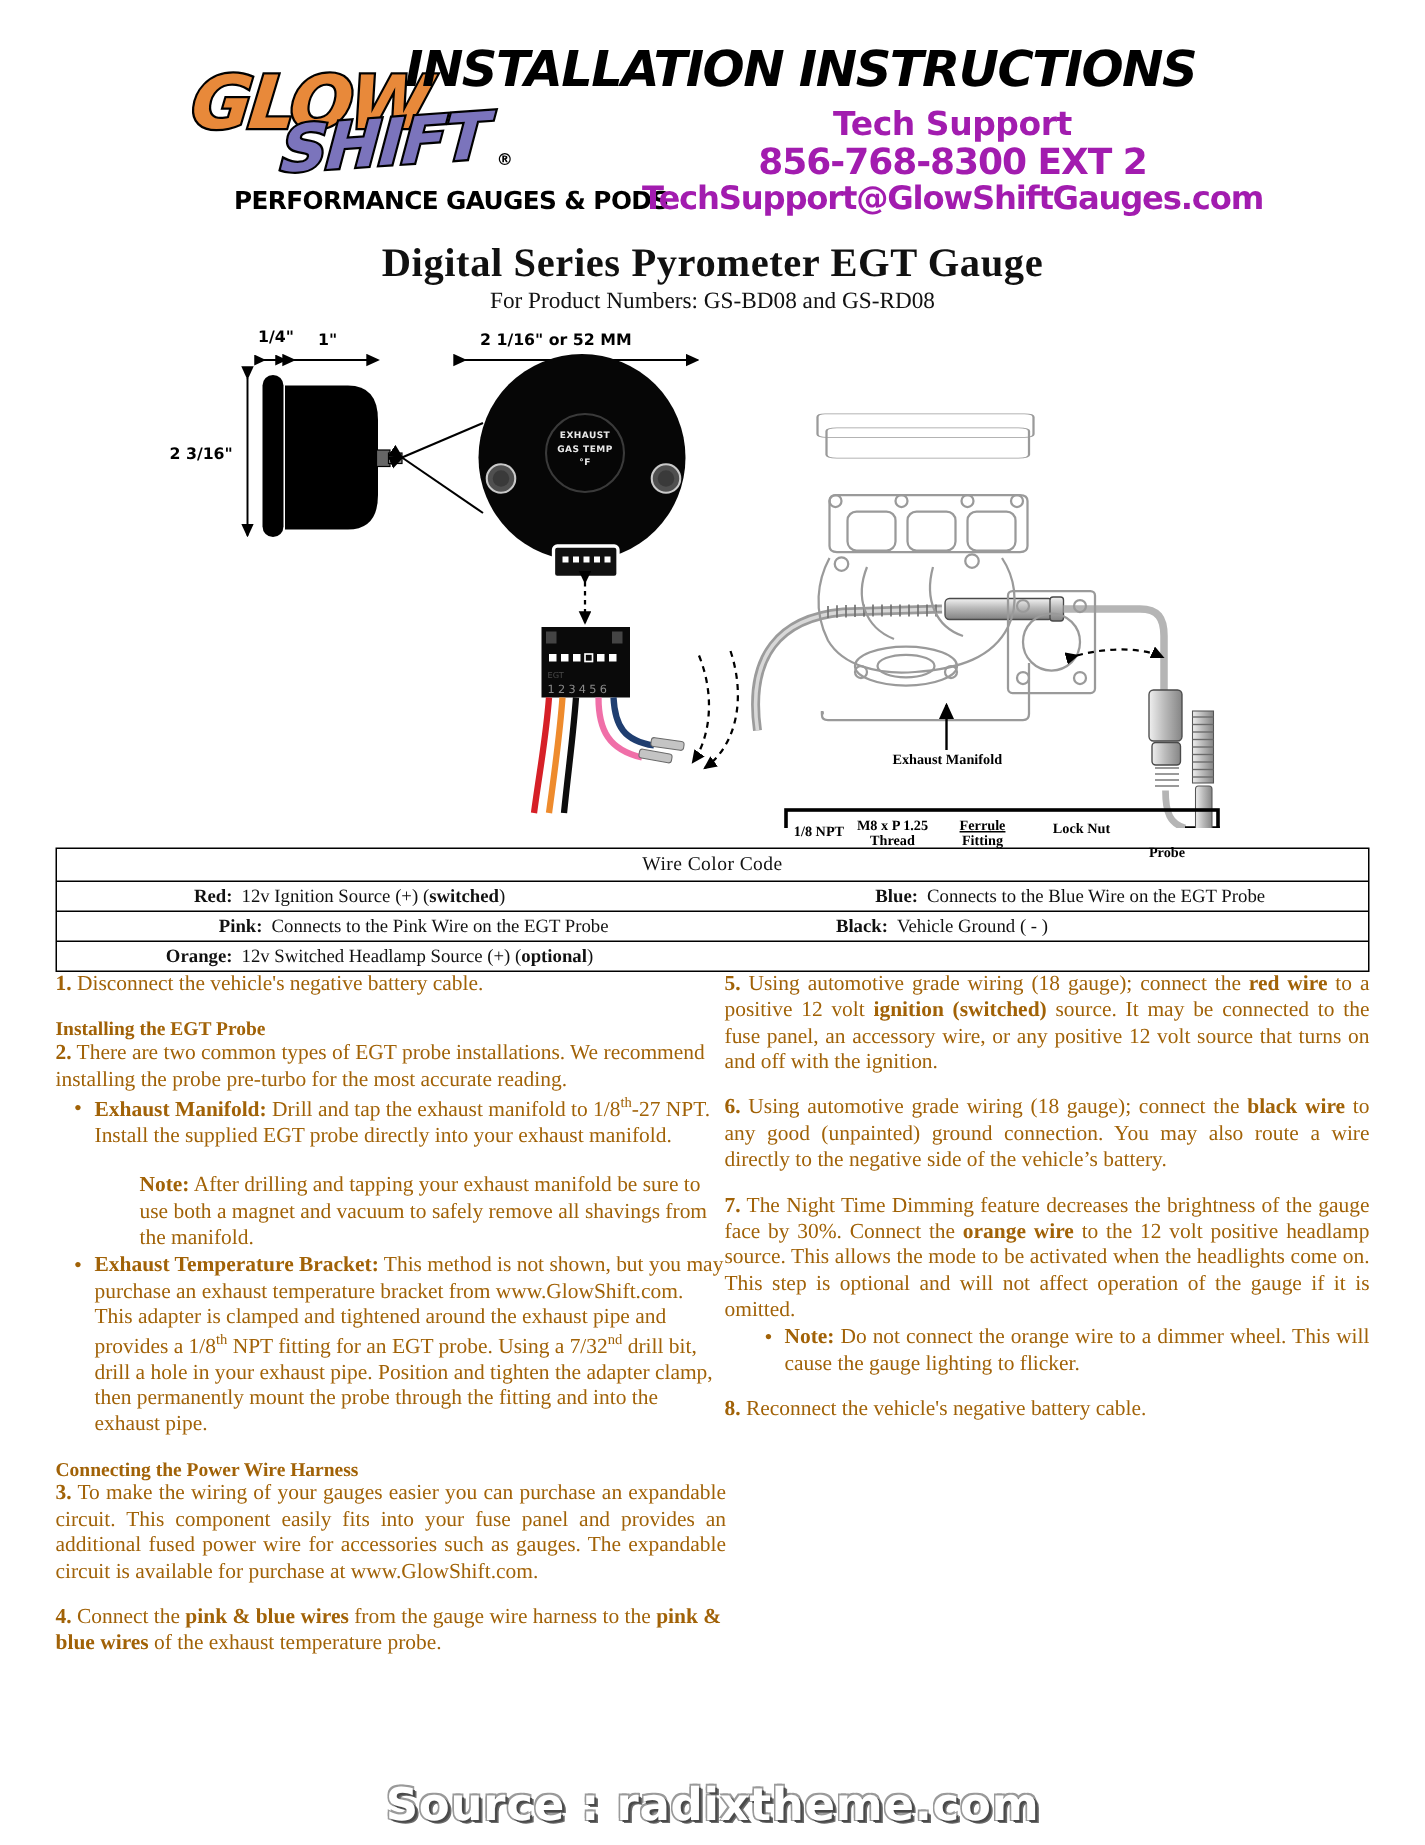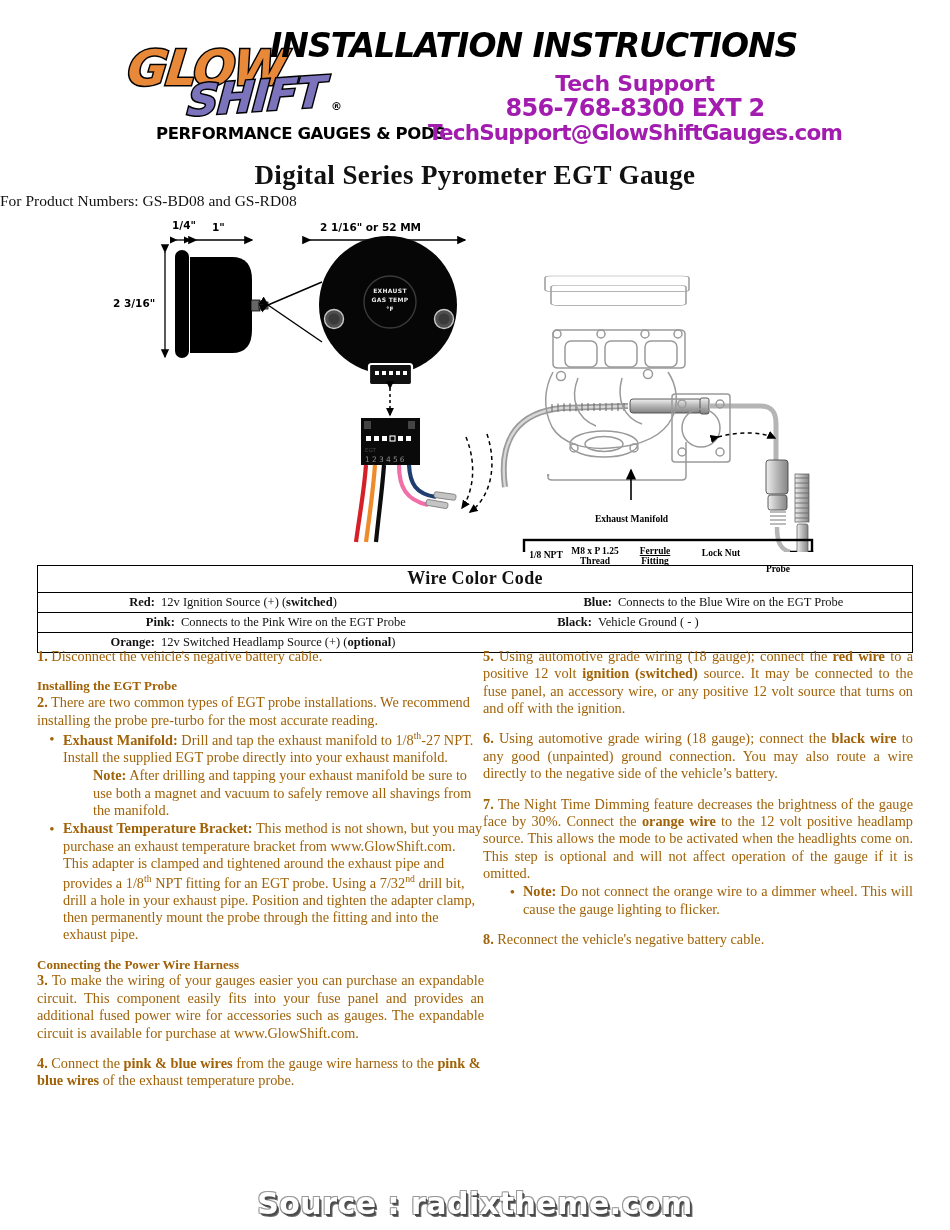--- a/index.html
+++ b/index.html
@@ -84,20 +84,21 @@
 
   .doc-title {
     position:absolute; left:0; top:160px; width:950px;
     text-align:center;
     font-family:"Liberation Serif", serif;
     font-weight:bold; font-size:27px;
     letter-spacing:0.4px;
   }
   .doc-sub {
     position:absolute; left:0; top:192px; width:950px;
+    text-align:center;
     font-family:"Liberation Serif", serif;
     font-size:15.5px;
   }
 
   
   .diagram { position:absolute; left:0; top:212px; width:950px; height:340px; }
   .dim-label {
     position:absolute;
     font-family:"DejaVu Sans", sans-serif;
     font-weight:bold; font-size:10.5px; color:#000;
@@ -119,21 +120,21 @@
 
   
   .wct {
     position:absolute; left:37px; top:565px;
     width:876px;
     border:1.6px solid #000;
     font-family:"Liberation Serif", serif;
     font-size:12.5px;
   }
   .wct-title {
-    text-align:center; font-weight:bold; font-size:18px;
+    text-align:center; font-weight:normal; font-size:13px;
     padding:2px 0 3px; border-bottom:1.6px solid #000;
     letter-spacing:0.3px;
   }
   .wct-row { display:flex; border-bottom:1.4px solid #000; }
   .wct-row:last-child { border-bottom:none; }
   .wct-half { display:flex; width:50%; }
   .wct-half.left { }
   .wct-half.right { }
   .wct-key {
     width:123px; text-align:right; font-weight:bold;
@@ -442,21 +443,21 @@
   
   <div class="dim-label" style="left:172px; top:7px;">1/4"</div>
   <div class="dim-label" style="left:212px; top:9px;">1"</div>
   <div class="dim-label" style="left:113px; top:85px;">2 3/16"</div>
   <div class="dim-label" style="left:320px; top:9px;">2 1/16" or 52 MM</div>
 
   <div class="gauge-face-txt" style="left:366px; top:75px; width:48px;">EXHAUST</div>
   <div class="gauge-face-txt" style="left:366px; top:84px; width:48px;">GAS TEMP</div>
   <div class="gauge-face-txt" style="left:366px; top:93px; width:48px;">°F</div>
 
-  <div class="diag-label" style="left:584px; top:302px; width:95px;">Exhaust Manifold</div>
+  <div class="diag-label" style="left:584px; top:290px; width:95px;">Exhaust Manifold</div>
 
   <div class="diag-label" style="left:521px; top:338px; width:50px;">1/8 NPT</div>
   <div class="diag-label" style="left:563px; top:334px; width:64px;">M8 x P 1.25</div>
   <div class="diag-label" style="left:563px; top:344px; width:64px;">Thread</div>
   <div class="diag-label" style="left:628px; top:334px; width:54px;text-decoration:underline;">Ferrule</div>
   <div class="diag-label" style="left:628px; top:344px; width:54px;">Fitting</div>
   <div class="diag-label" style="left:694px; top:336px; width:54px;">Lock Nut</div>
   <div class="diag-label" style="left:753px; top:352px; width:50px;">Probe</div>
 </div>
 
@@ -506,21 +507,21 @@
 
     <div class="h3">Installing the EGT Probe</div>
     <div class="p">
       <b>2.</b><span> There are two common types of EGT probe installations. We recommend installing the probe pre-turbo for the most accurate reading.</span>
     </div>
 
     <div class="bullet">
       <div class="dot">•</div>
       <div class="btxt">
         <b>Exhaust Manifold:</b><span> Drill and tap the exhaust manifold to 1/8</span><sup>th</sup><span>-27 NPT. Install the supplied EGT probe directly into your exhaust manifold.</span>
-        <div class="indent-note" style="margin-top:1px;">
+        <div class="indent-note" style="margin-top:16px;">
           <b>Note:</b><span>  After drilling and tapping your exhaust manifold be sure to use both a magnet and vacuum to safely remove all shavings from the manifold.</span>
         </div>
       </div>
     </div>
 
     <div class="bullet">
       <div class="dot">•</div>
       <div class="btxt">
         <b>Exhaust Temperature Bracket:</b><span> This method is not shown, but you may purchase an exhaust temperature bracket from www.GlowShift.com.  This adapter is clamped and tightened around the exhaust pipe and provides a 1/8</span><sup>th</sup><span> NPT fitting for an EGT probe. Using a 7/32</span><sup>nd</sup><span> drill bit, drill a hole in your exhaust pipe.  Position and tighten the adapter clamp, then permanently mount the probe through the fitting and into the exhaust pipe.</span>
       </div>

